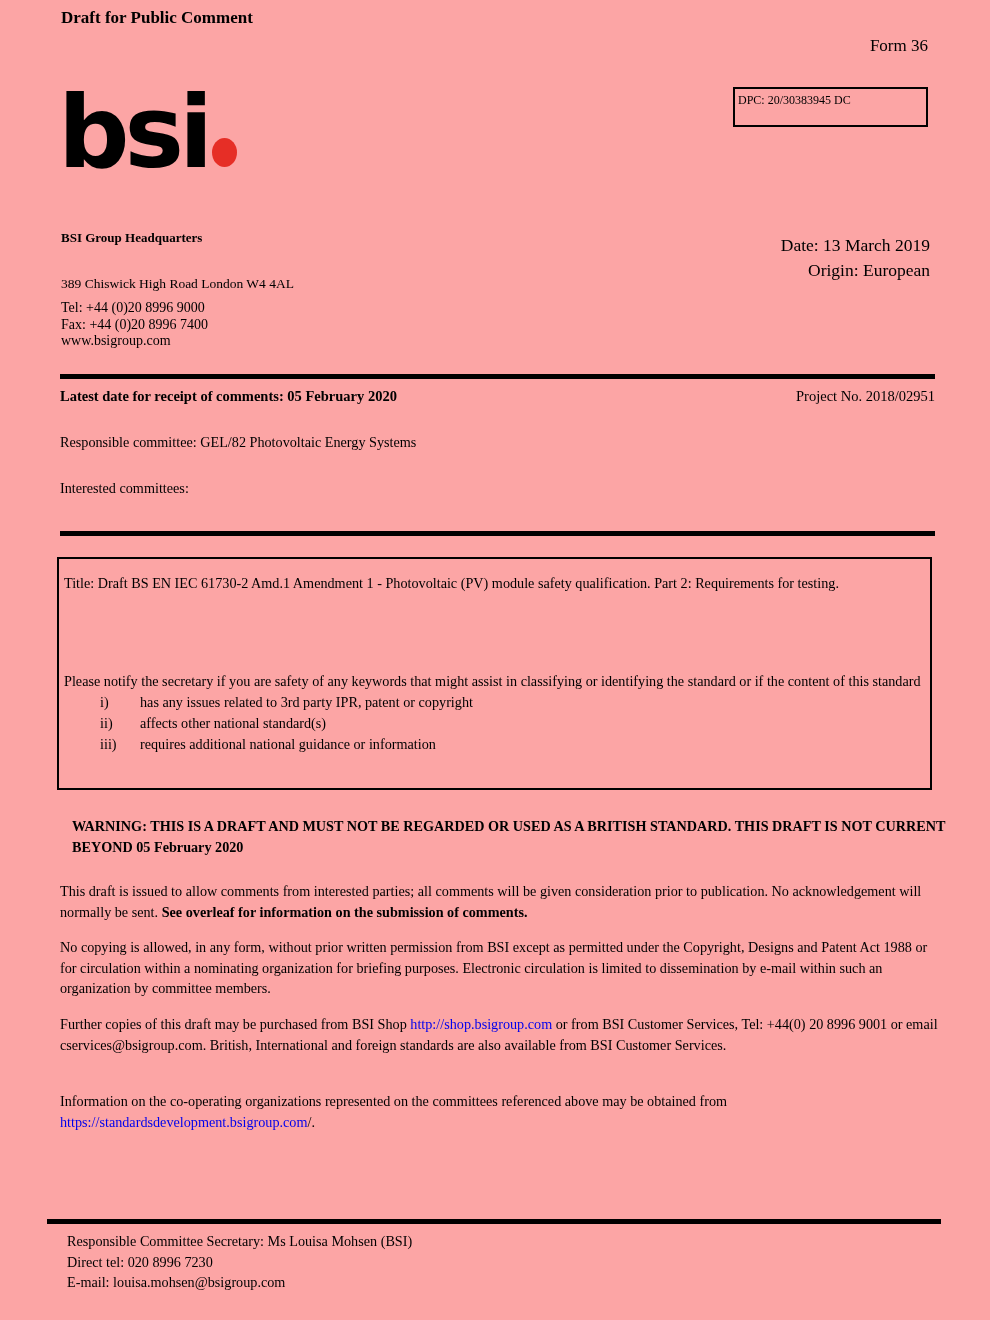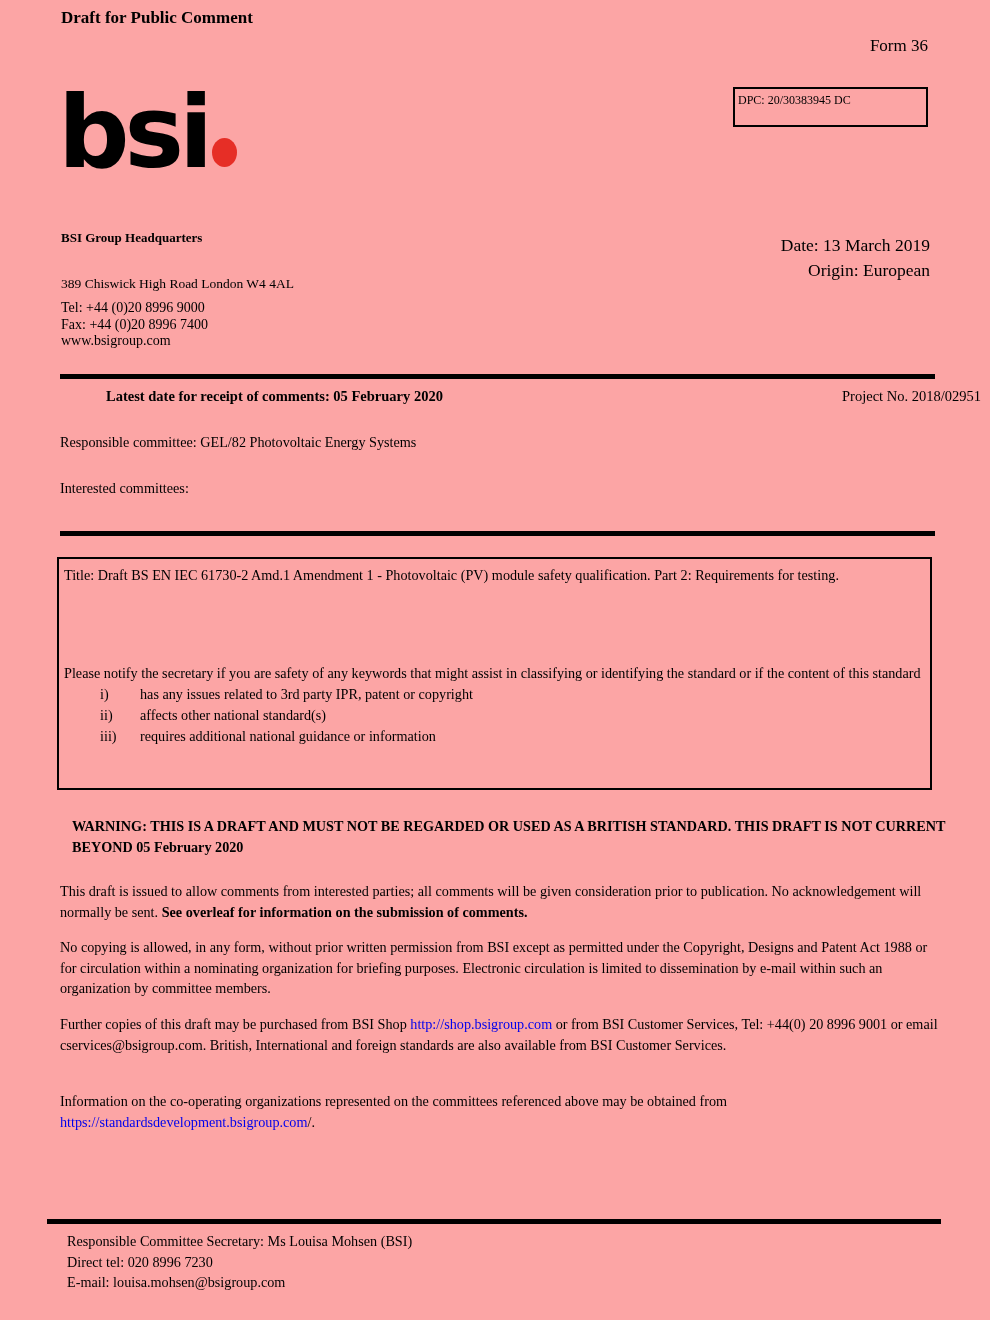--- a/index.html
+++ b/index.html
@@ -31,28 +31,28 @@
   .addr-title { font-size:13px; font-weight:bold; margin-bottom:30px; }
   .addr-street { font-size:13.5px; margin-bottom:8px; }
   .addr-line { font-size:14px; line-height:16.5px; }
   .meta { position:absolute; right:60px; top:233px; text-align:right; font-size:17.5px; line-height:25px; }
   .rule { position:absolute; background:#000; height:5px; }
   .rule-1 { left:60px; top:374px; width:875px; }
   .rule-2 { left:60px; top:531px; width:875px; }
   .rule-footer { left:47px; top:1219px; width:894px; }
   .comments-row {
     position:absolute; left:60px; top:388px; width:875px;
-    display:flex; justify-content:space-between; font-size:14.5px;margin-left:46px;
+    display:flex; justify-content:space-between; font-size:14.5px;
   }
   .comments-row .bold { font-weight:bold; }
   .responsible { position:absolute; left:60px; top:434px; font-size:14.2px; }
   .interested { position:absolute; left:60px; top:480px; font-size:14.2px; }
   .title-box {
     position:absolute; left:57px; top:557px; width:875px; height:233px;
-    border:2px solid #000; padding:6px 5px; font-size:14.2px; line-height:21px;
+    border:2px solid #000; padding:14px 5px; font-size:14.2px; line-height:21px;
   }
   .box-notify { margin-top:77px; }
   .box-list { margin-top:0; }
   .box-list .row { display:flex; }
   .box-list .num { width:40px; margin-left:36px; flex:none; }
   .warning { position:absolute; left:72px; top:816px; width:878px; font-size:14.2px; font-weight:bold; line-height:21px; }
   .para { position:absolute; left:60px; width:878px; font-size:14.2px; line-height:20.5px; }
   .p1 { top:881px; }
   .p2 { top:937px; }
   .p3 { top:1014px; }

